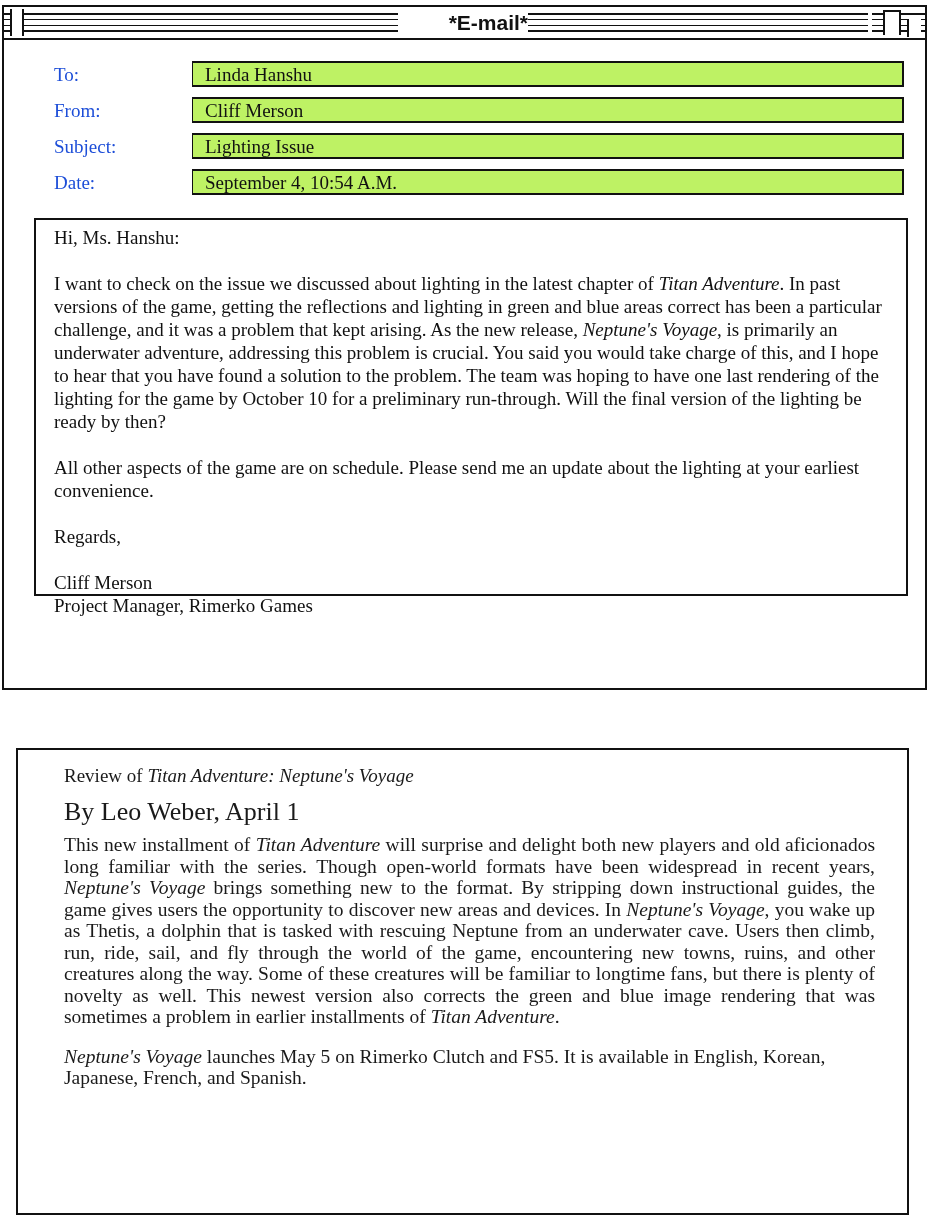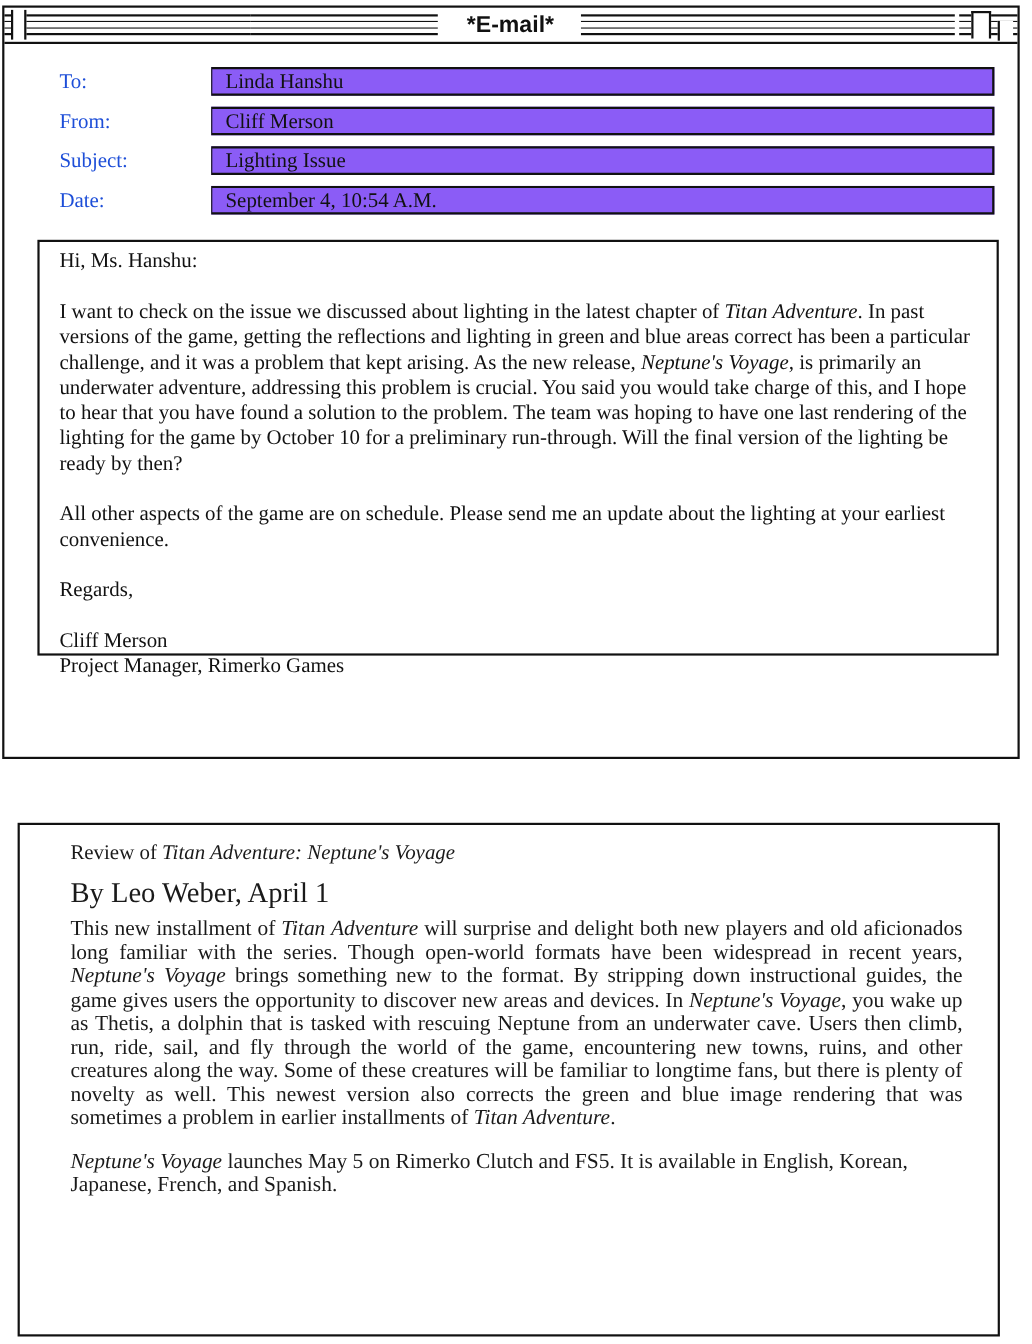--- a/index.html
+++ b/index.html
@@ -34,36 +34,36 @@
   .zoom-box {
     position: absolute; right: 24px; top: 3px; width: 18px; height: 25px;
     border: 2px solid #111; border-bottom: none; background: #fff; box-sizing: border-box;
   }
   .zoom-box-2 {
     position: absolute; right: 4px; top: 12px; width: 14px; height: 18px;
     border-left: 2px solid #111; background: #fff; box-sizing: border-box;
   }
   .window-title {
     position: absolute; left: 396px; top: 2px; width: 128px; height: 27px;
-    background: #fff; text-align: center;
+    background: #fff; text-align: right;
     font-family: "Liberation Sans", sans-serif; font-weight: bold; font-size: 21px; line-height: 27px;
     color: #111;
   }
 
   .field-row { position: absolute; left: 50px; width: 850px; height: 28px; }
   .field-label {
     position: absolute; left: 0; top: 0; line-height: 28px;
     font-family: "Liberation Serif", serif; font-size: 19px; color: #1d4ed8;
   }
   .field-box {
     position: absolute; left: 138px; top: 0; width: 712px; height: 26px;
     border: 2px solid #111; box-sizing: border-box; border-left-width: 1.5px;
     padding-left: 12px;
     font-family: "Liberation Serif", serif; font-size: 19px; line-height: 23px; color: #111;
-    background: #8b5cf6;
+    background: #bef264;
   }
 
   .email-body {
     position: absolute; left: 30px; top: 211px; width: 874px; height: 378px;
     border: 2px solid #111; box-sizing: border-box;
     padding: 6px 14px 0 18px;
     font-family: "Liberation Serif", serif; font-size: 19px; line-height: 23px; color: #111;
   }
   .email-body p { margin: 0 0 23px 0; }
   .email-body p.tight { margin: 0; }

